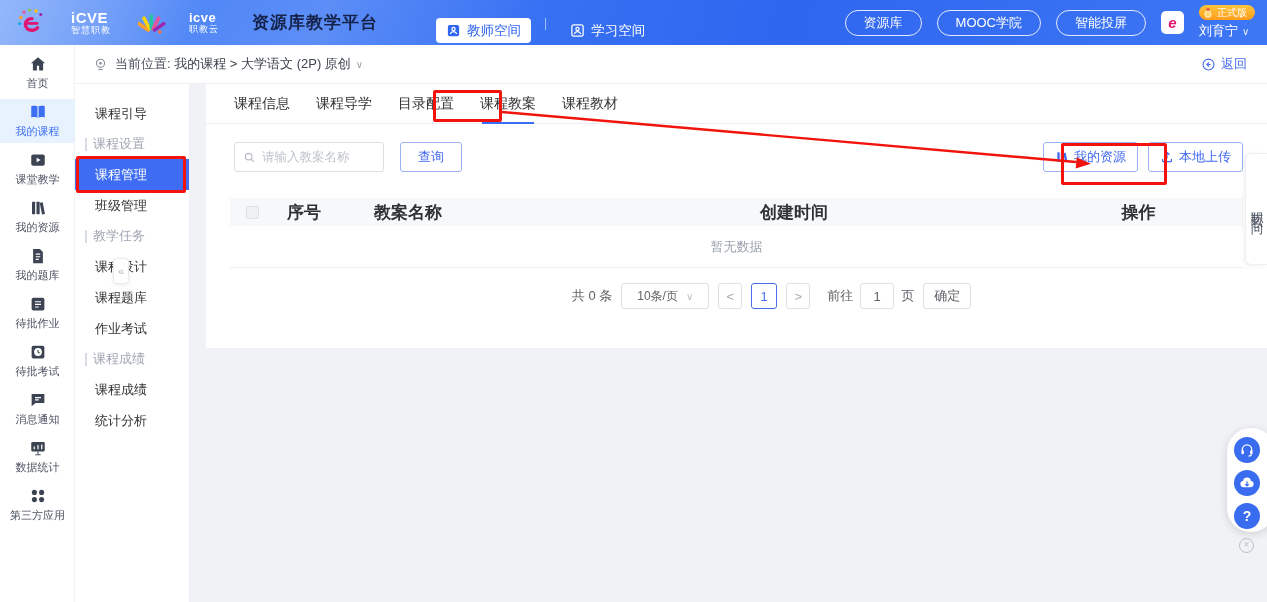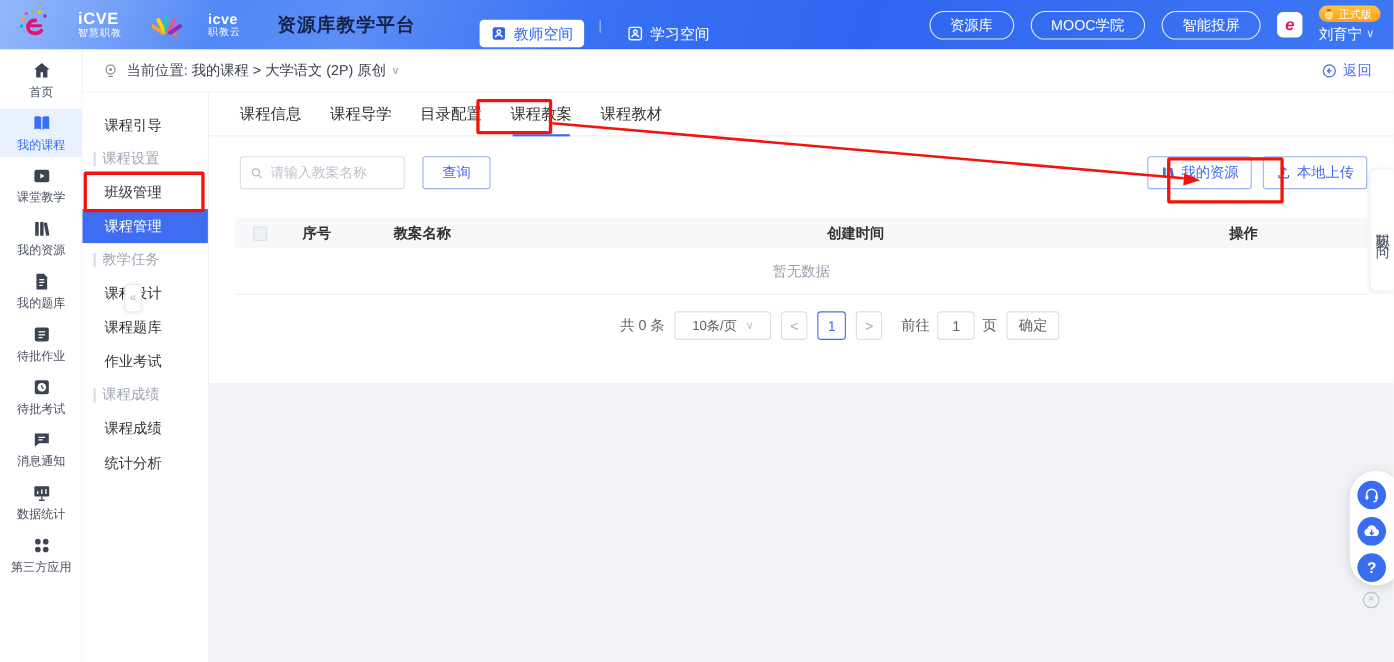--- a/index.html
+++ b/index.html
@@ -71,40 +71,40 @@
   .sm-item { height:31px; display:flex; align-items:center; padding-left:20px; font-size:13px; color:#333; cursor:pointer; }
   .sm-section { height:30px; display:flex; align-items:center; padding-left:10px; font-size:13px; color:#a0a6b3; }
   .sm-section::before { content:""; width:2px; height:13px; background:#d8dce3; margin-right:6px; }
   .sm-item.is-active { background:#3e6cf2; color:#fff; }
   .sm-collapse { position:absolute; left:113px; top:258px; width:16px; height:26px; background:#fff; border:1px solid #e8eaee;
     border-radius:4px; box-shadow:0 1px 4px rgba(0,0,0,.08); display:flex; align-items:center; justify-content:center;
     color:#b3b8c2; font-size:11px; cursor:pointer; z-index:3; }
 
   
   .content { position:absolute; left:190px; top:84px; right:0; bottom:0; background:#f0f2f5; }
-  .card { position:absolute; left:0; top:0; right:0; height:264px; background:#fff; }
+  .card { position:absolute; left:16px; top:0; right:0; height:264px; background:#fff; }
 
   .tabs { height:40px; border-bottom:1px solid #ebeef3; display:flex; align-items:stretch; padding-left:28px; gap:26px; }
   .tab { display:flex; align-items:center; font-size:14px; color:#333; cursor:pointer; position:relative; }
   .tab.is-active::after { content:""; position:absolute; left:2px; right:2px; bottom:-1px; height:2px; background:#3a6ef5; }
 
   .toolbar { display:flex; align-items:center; margin:18px 24px 0 28px; }
   .search-box { width:150px; height:30px; border:1px solid #dcdfe6; border-radius:3px; display:flex; align-items:center; padding:0 8px; background:#fff; }
   .search-ic { width:13px; height:13px; color:#b7bcc5; margin-right:6px; flex:none; }
   .search-box input { border:none; outline:none; width:100%; font-size:12.5px; color:#333; font-family:inherit; }
   .search-box input::placeholder { color:#bfc4cc; }
   .btn-query { margin-left:16px; width:62px; height:30px; background:#fff; border:1px solid #9cb0f2; border-radius:3px;
     color:#4a6cf0; font-size:13px; cursor:pointer; font-family:inherit; }
   .toolbar-spacer { flex:1; }
   .btn-outline { height:30px; display:flex; align-items:center; gap:5px; padding:0 11px; background:#fff;
     border:1px solid #9cb4f3; border-radius:3px; color:#3f68f0; font-size:13px; cursor:pointer; }
   .btn-outline + .btn-outline { margin-left:10px; }
   .btn-ic { width:14px; height:14px; }
 
-  .thead { margin:26px 24px 0 24px; height:28px; background:#f7f8fa; display:flex; align-items:center; font-size:13px; color:#303133; font-weight:bold; }
+  .thead { margin:26px 24px 0 24px; height:28px; background:#f7f8fa; display:flex; align-items:center; font-size:17px; color:#303133; font-weight:bold; }
   .th-check { width:44px; display:flex; justify-content:center; }
   .cb { width:13px; height:13px; background:#eef0f4; border:1px solid #dde1e8; border-radius:2px; cursor:pointer; }
   .th-idx { width:60px; text-align:center; }
   .th-name { width:330px; padding-left:40px; }
   .th-time { width:260px; text-align:center; }
   .th-action { flex:1; text-align:center; padding-left:110px; }
 
   .empty-row { margin:0 24px; height:42px; line-height:42px; text-align:center; color:#9aa1ac; font-size:13px; border-bottom:1px solid #ebeef3; }
 
   .pager { display:flex; align-items:center; justify-content:center; gap:9px; margin-top:15px; font-size:13px; color:#606266; padding-left:70px; }
@@ -336,22 +336,22 @@
       <circle cx="12" cy="12" r="8.7"></circle>
         <path d="M12.8 8.5 9.3 12l3.5 3.5M9.3 12h6"></path>
     </svg>
     <span>返回</span>
   </span>
 </div>
 
 <div class="submenu">
   <div class="sm-item">课程引导</div>
   <div class="sm-section">课程设置</div>
+  <div class="sm-item is-active">课程管理</div>
   <div class="sm-item">班级管理</div>
-  <div class="sm-item is-active">课程管理</div>
   <div class="sm-section">教学任务</div>
   <div class="sm-item">课程设计</div>
   <div class="sm-item">课程题库</div>
   <div class="sm-item">作业考试</div>
   <div class="sm-section">课程成绩</div>
   <div class="sm-item">课程成绩</div>
   <div class="sm-item">统计分析</div>
 </div>
 <div class="sm-collapse">«</div>
 

